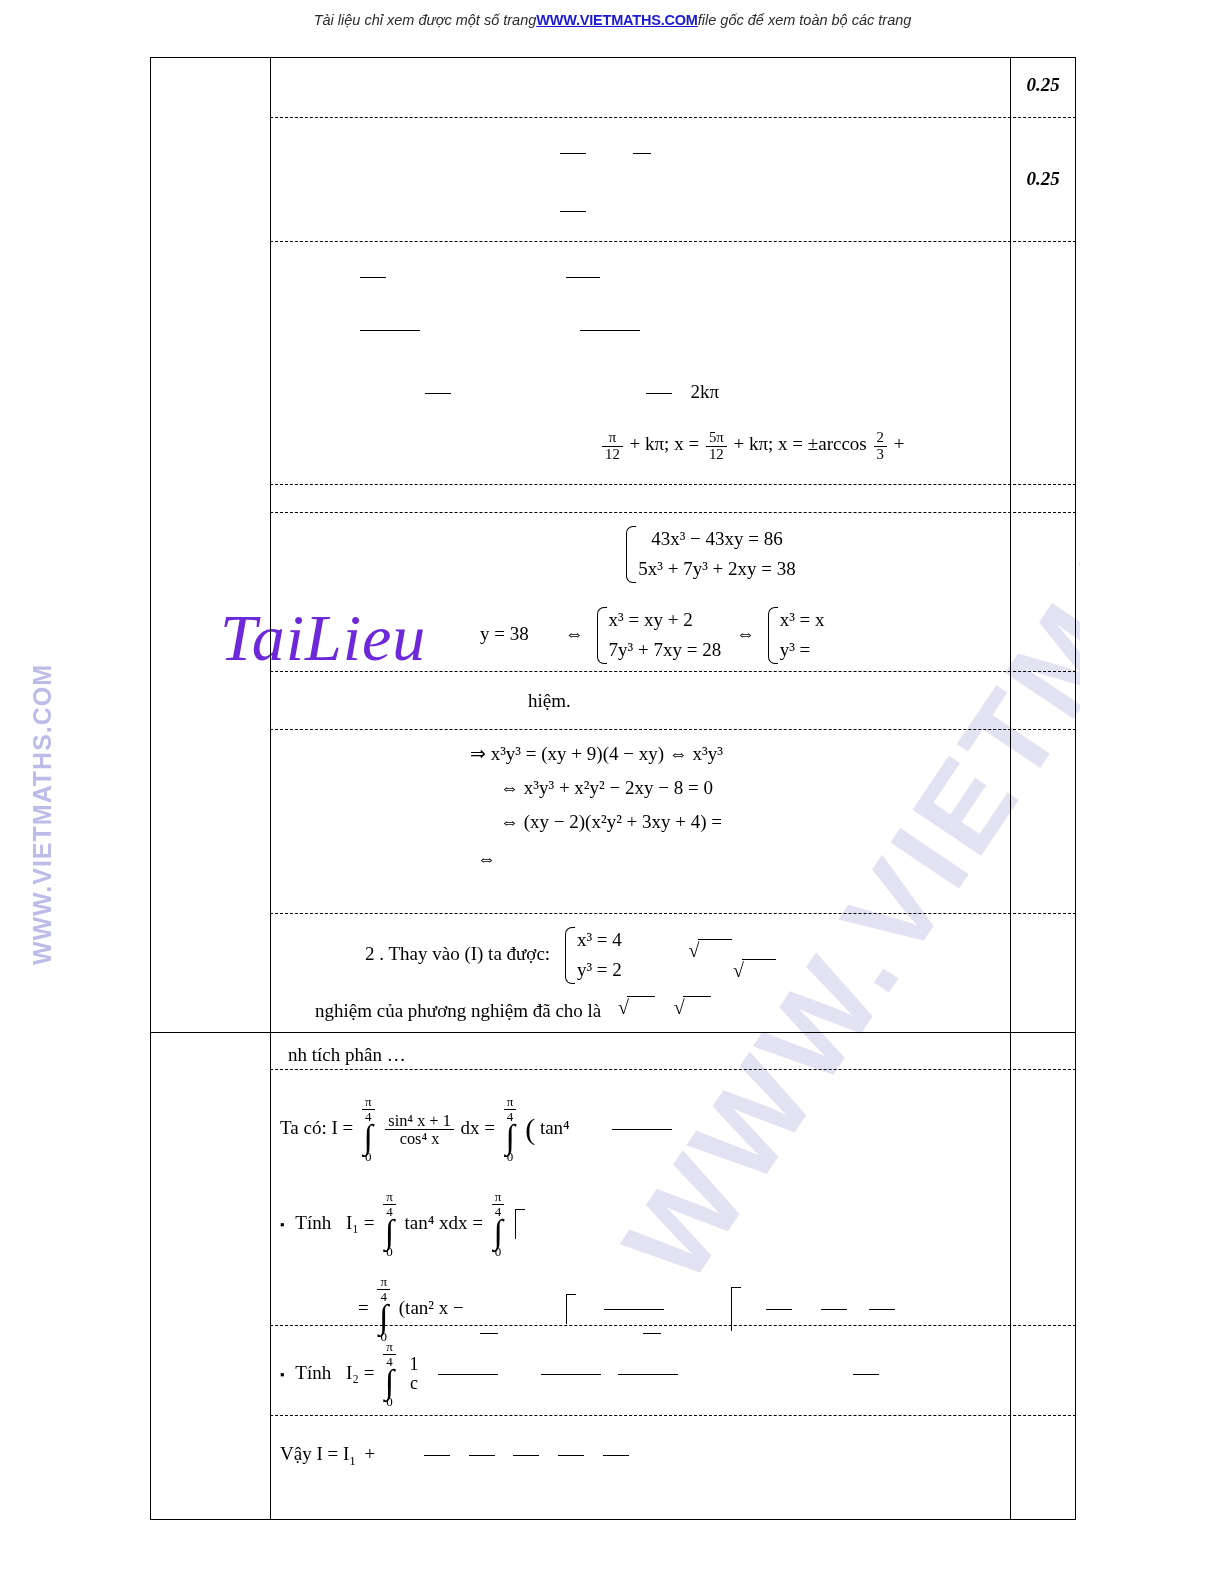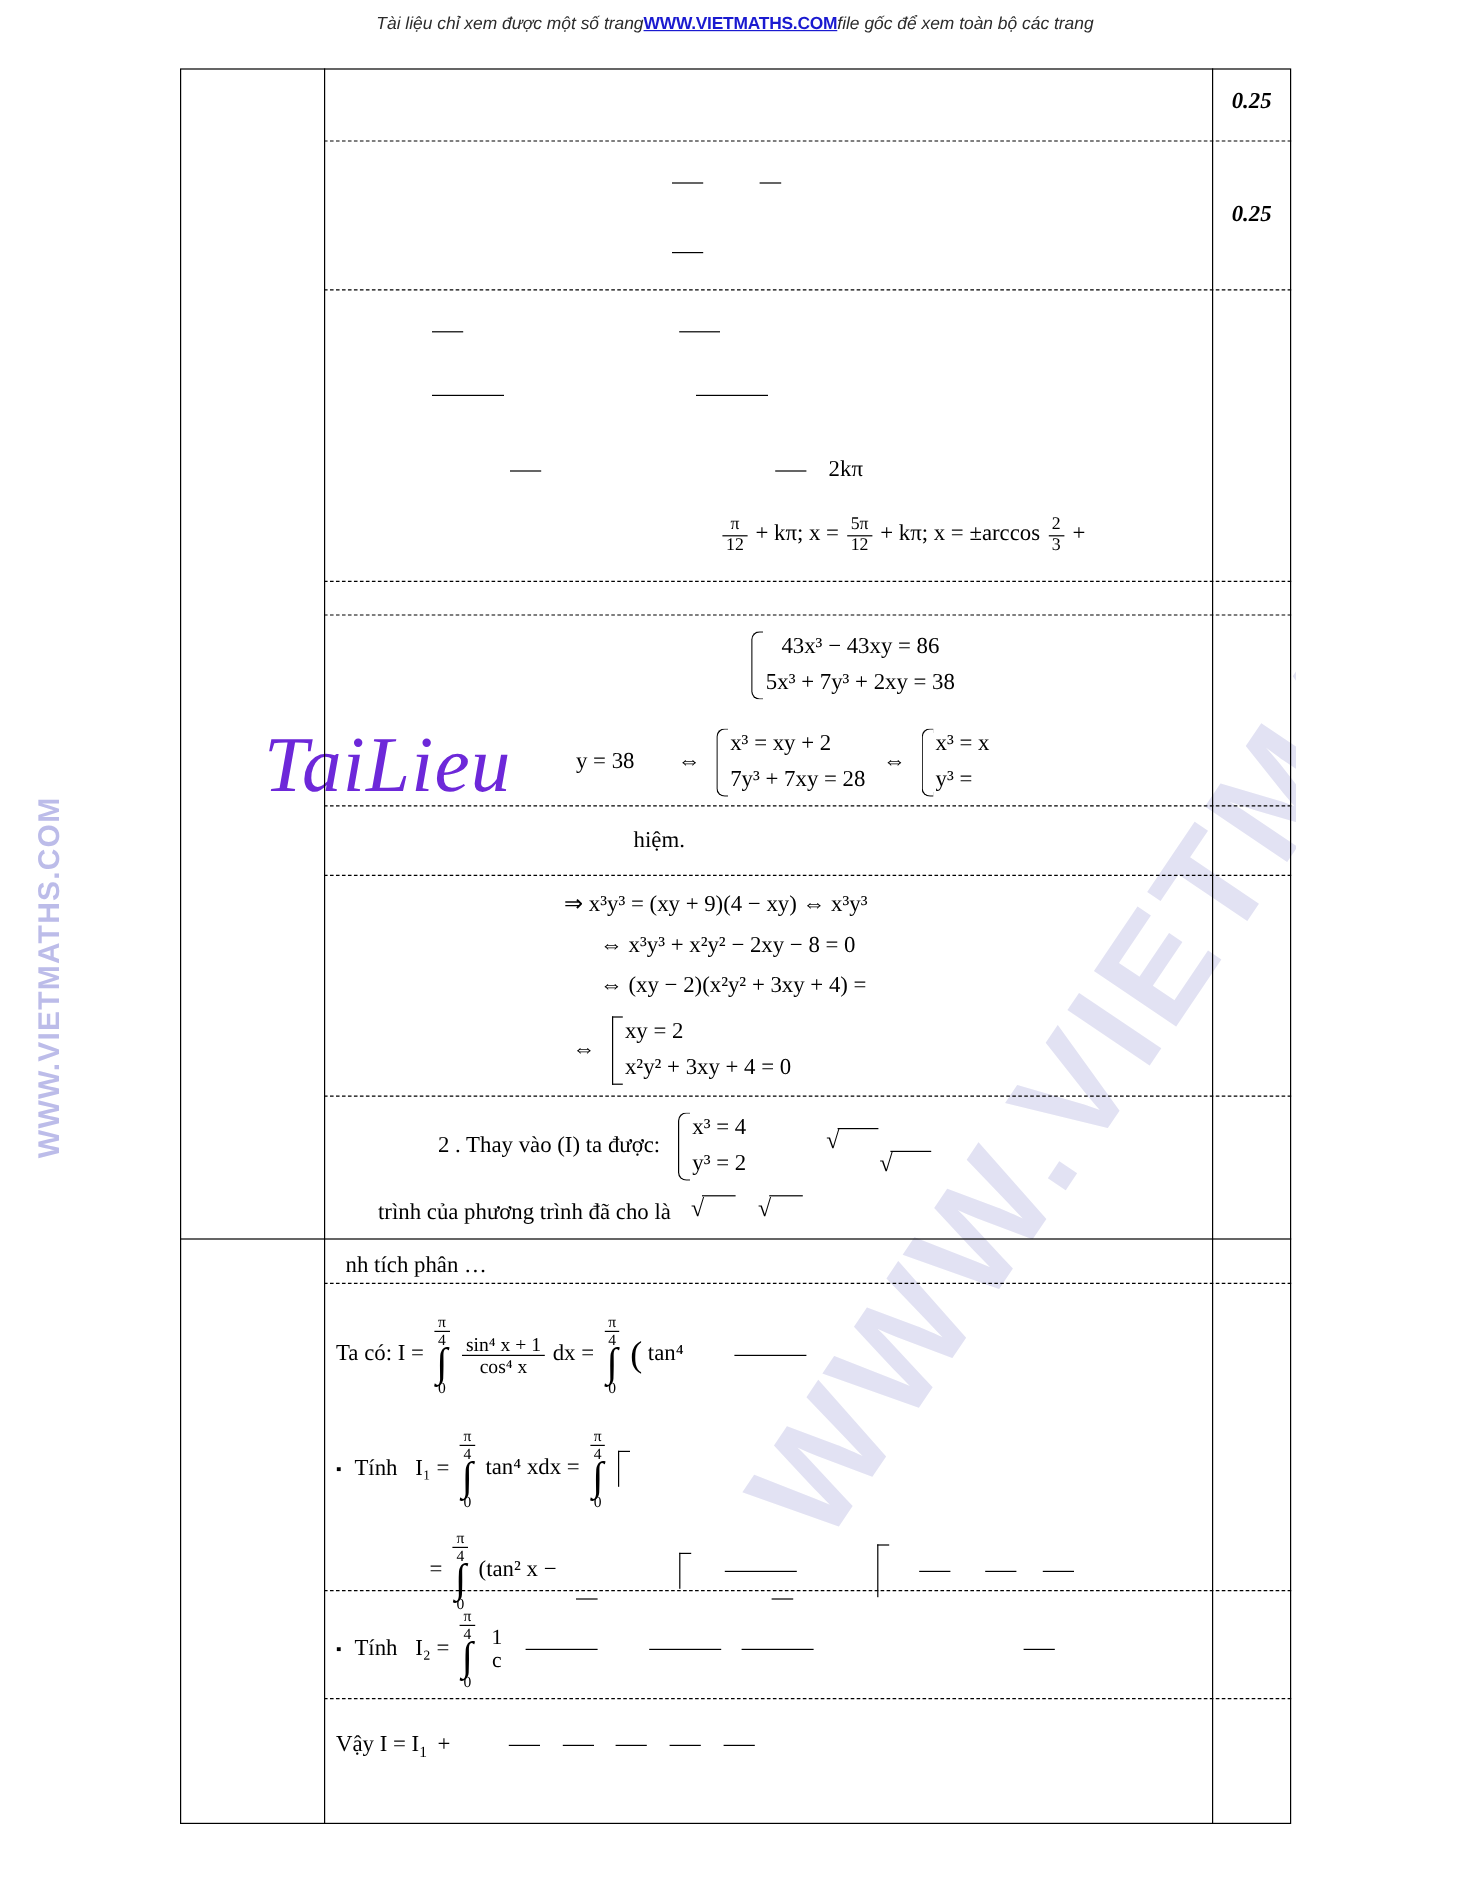--- a/index.html
+++ b/index.html
@@ -351,39 +351,35 @@
   </span>
 </div>
 
 <div class="cell math" style="left:500px; top:687px; width:300px;margin-left:28px;">hiệm.</div>
 
 <div class="cell math" style="left:470px; top:740px; width:540px;">⇒ x³y³ = (xy + 9)(4 − xy) ⇔ x³y³</div>
 <div class="cell math" style="left:500px; top:774px; width:540px;">⇔ x³y³ + x²y² − 2xy − 8 = 0</div>
 <div class="cell math" style="left:500px; top:808px; width:540px;">⇔ (xy − 2)(x²y² + 3xy + 4) =</div>
 <div class="cell math" style="left:477px; top:845px; width:540px; white-space:nowrap;">
   <span>⇔</span>
-  <span class="sysbr" style="margin-left:6px;">
-    <span class="line">xy = 2</span>
-    <span class="line">x²y² + 3xy + 4 = 0</span>
-  </span>
 </div>
 
 <div class="cell math" style="left:365px; top:925px; width:640px; white-space:nowrap;">
   <span>2 . Thay vào (I) ta được:</span>
   <span class="sys" style="margin-left:8px;">
     <span class="line">x³ = 4</span>
     <span class="line">y³ = 2</span>
   </span>
   <span class="sqrt" style="margin-left:62px;"><span class="rad" style="width:28px;">&nbsp;</span></span>
 </div>
 <div class="cell math" style="left:733px; top:958px;">
   <span class="sqrt"><span class="rad" style="width:28px;">&nbsp;</span></span>
 </div>
 <div class="cell math" style="left:315px; top:995px; width:700px; white-space:nowrap;">
-  <span>trình của phương trình đã cho là</span>
+  <span>nghiệm của phương nghiệm đã cho là</span>
   <span class="sqrt" style="margin-left:12px;"><span class="rad" style="width:22px;">&nbsp;</span></span>
   <span class="sqrt" style="margin-left:14px;"><span class="rad" style="width:22px;">&nbsp;</span></span>
 </div>
 
 <div class="cell math" style="left:288px; top:1041px; width:500px;">nh tích phân …</div>
 
 <div class="cell math" style="left:280px; top:1095px; width:720px; white-space:nowrap;">
   <span>Ta có: I =</span>
   <span class="integ">
     <span class="lim-top">

